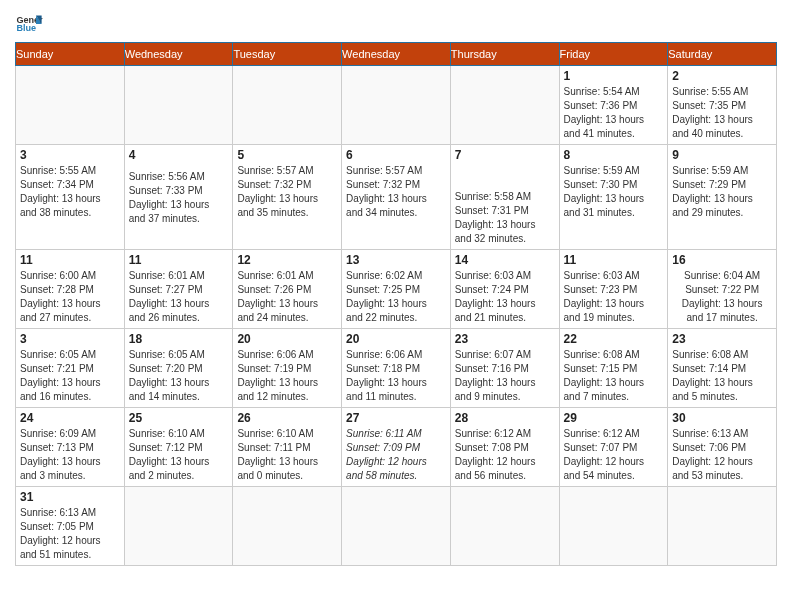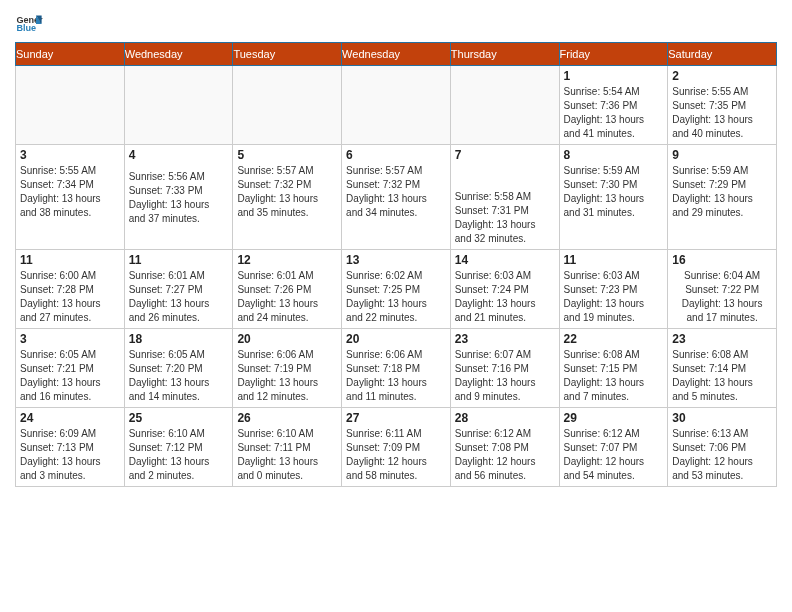--- a/index.html
+++ b/index.html
@@ -309,21 +309,21 @@
           </td>
           <td>
             <div class="day-num">26</div>
             <div class="day-info" style="white-space: pre-line;">Sunrise: 6:10 AM
 Sunset: 7:11 PM
 Daylight: 13 hours
 and 0 minutes.</div>
           </td>
           <td>
             <div class="day-num">27</div>
-            <div class="day-info" style="white-space: pre-line;">Sunrise: 6:11 AM
+            <div class="day-info" style="white-space: pre-line; font-style: italic;">Sunrise: 6:11 AM
 Sunset: 7:09 PM
 Daylight: 12 hours
 and 58 minutes.</div>
           </td>
           <td>
             <div class="day-num">28</div>
             <div class="day-info" style="white-space: pre-line;">Sunrise: 6:12 AM
 Sunset: 7:08 PM
 Daylight: 12 hours
 and 56 minutes.</div>
@@ -335,16 +335,31 @@
 Daylight: 12 hours
 and 54 minutes.</div>
           </td>
           <td>
             <div class="day-num">30</div>
             <div class="day-info" style="white-space: pre-line;">Sunrise: 6:13 AM
 Sunset: 7:06 PM
 Daylight: 12 hours
 and 53 minutes.</div>
           </td>
+        </tr>
+        <tr>
+          <td class="last-row">
+            <div class="day-num">31</div>
+            <div class="day-info" style="white-space: pre-line;">Sunrise: 6:13 AM
+Sunset: 7:05 PM
+Daylight: 12 hours
+and 51 minutes.</div>
+          </td>
+          <td class="empty last-row"></td>
+          <td class="empty last-row"></td>
+          <td class="empty last-row"></td>
+          <td class="empty last-row"></td>
+          <td class="empty last-row"></td>
+          <td class="empty last-row"></td>
         </tr>
       </tbody>
   </table>
 </div>
 
 </body></html>

